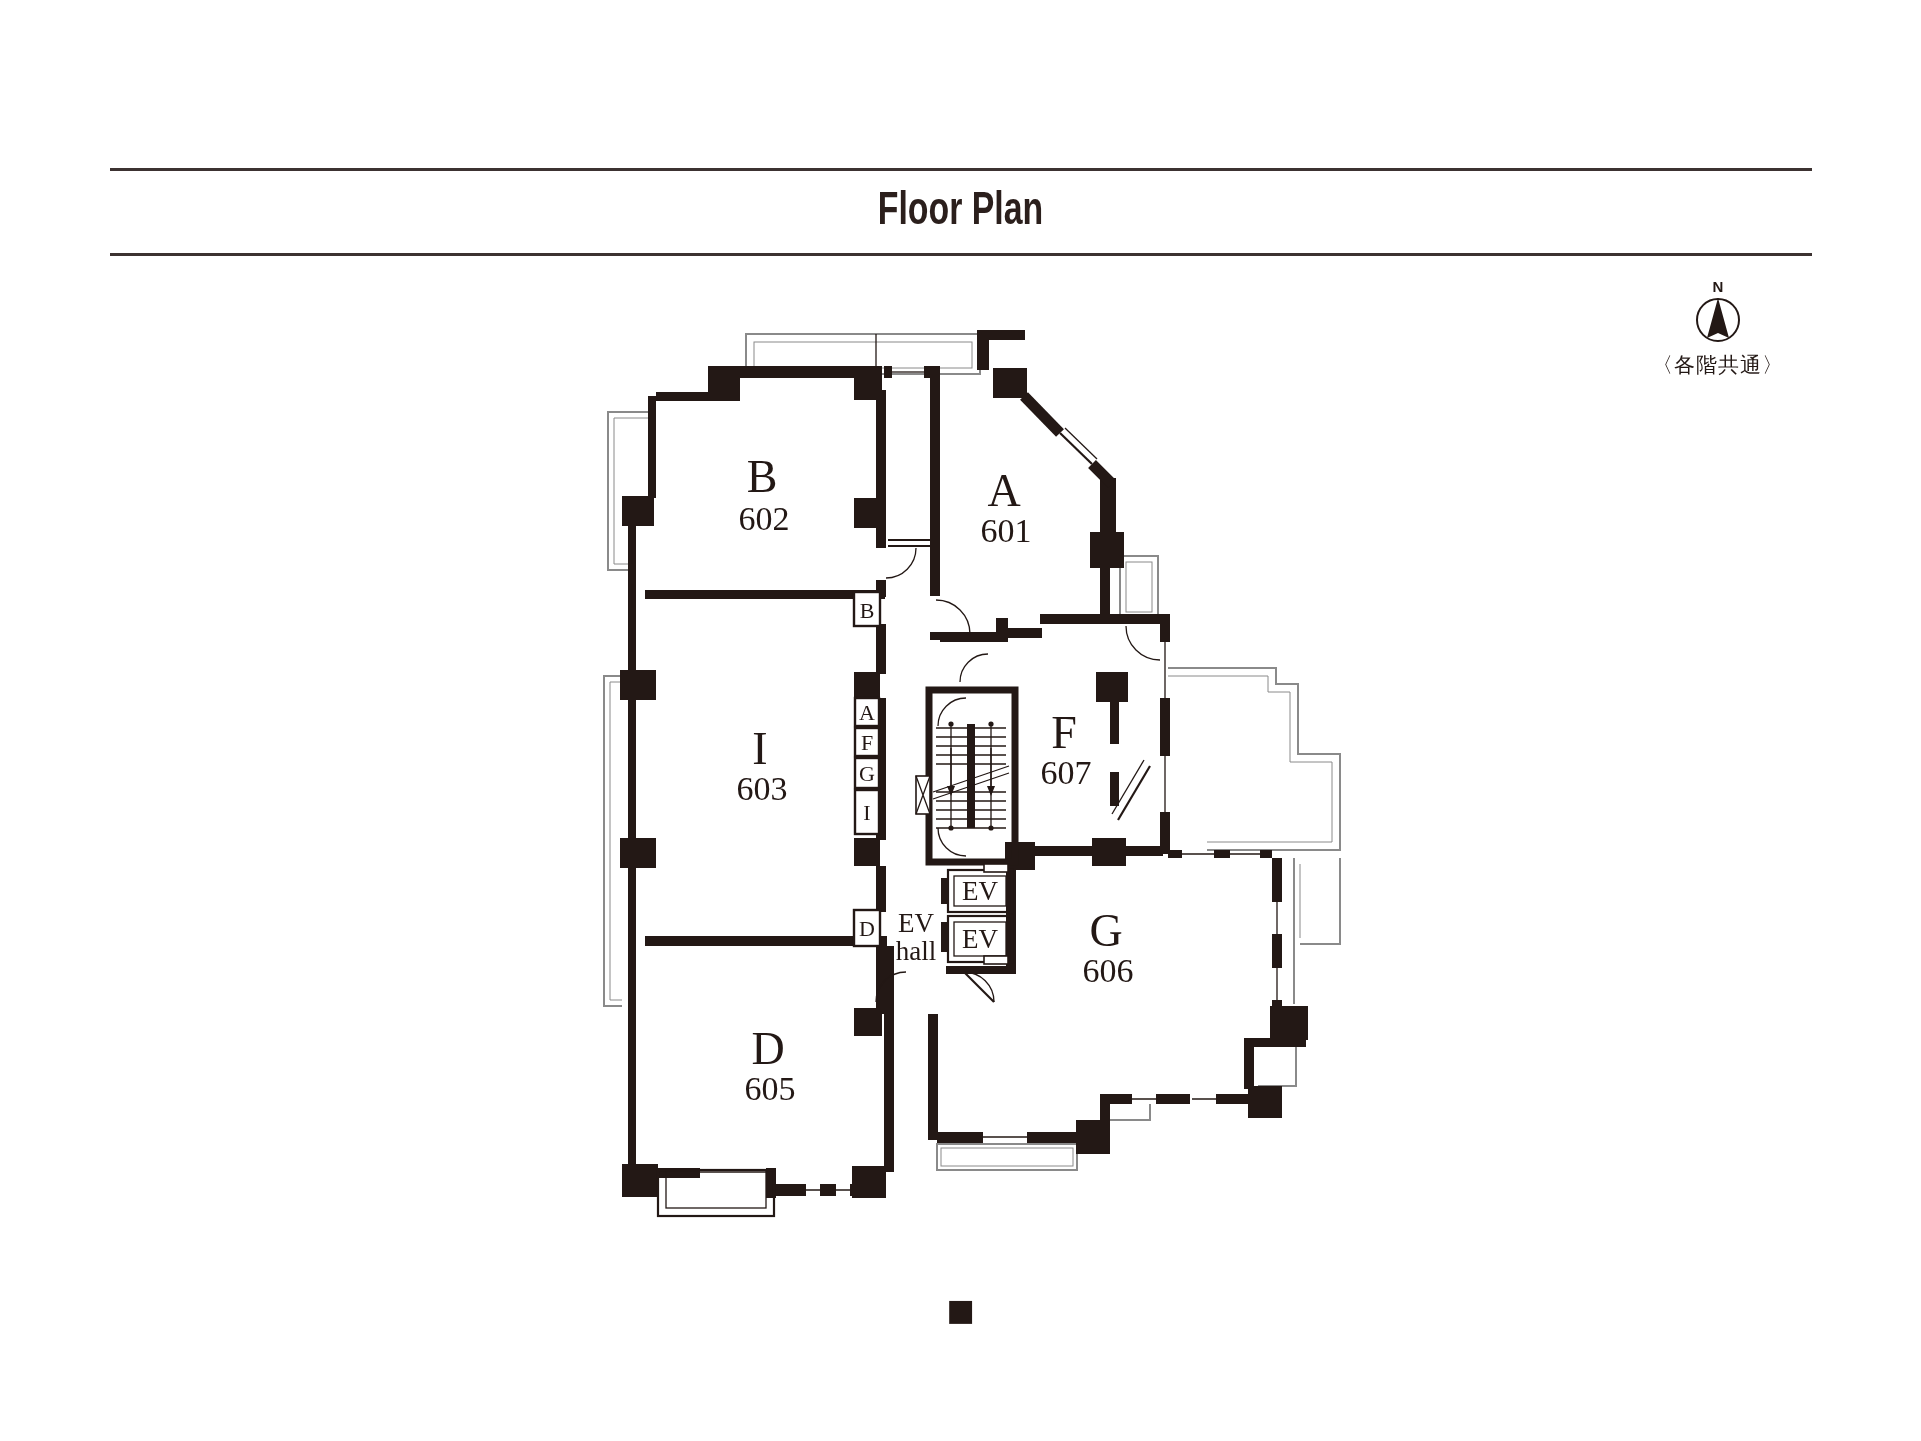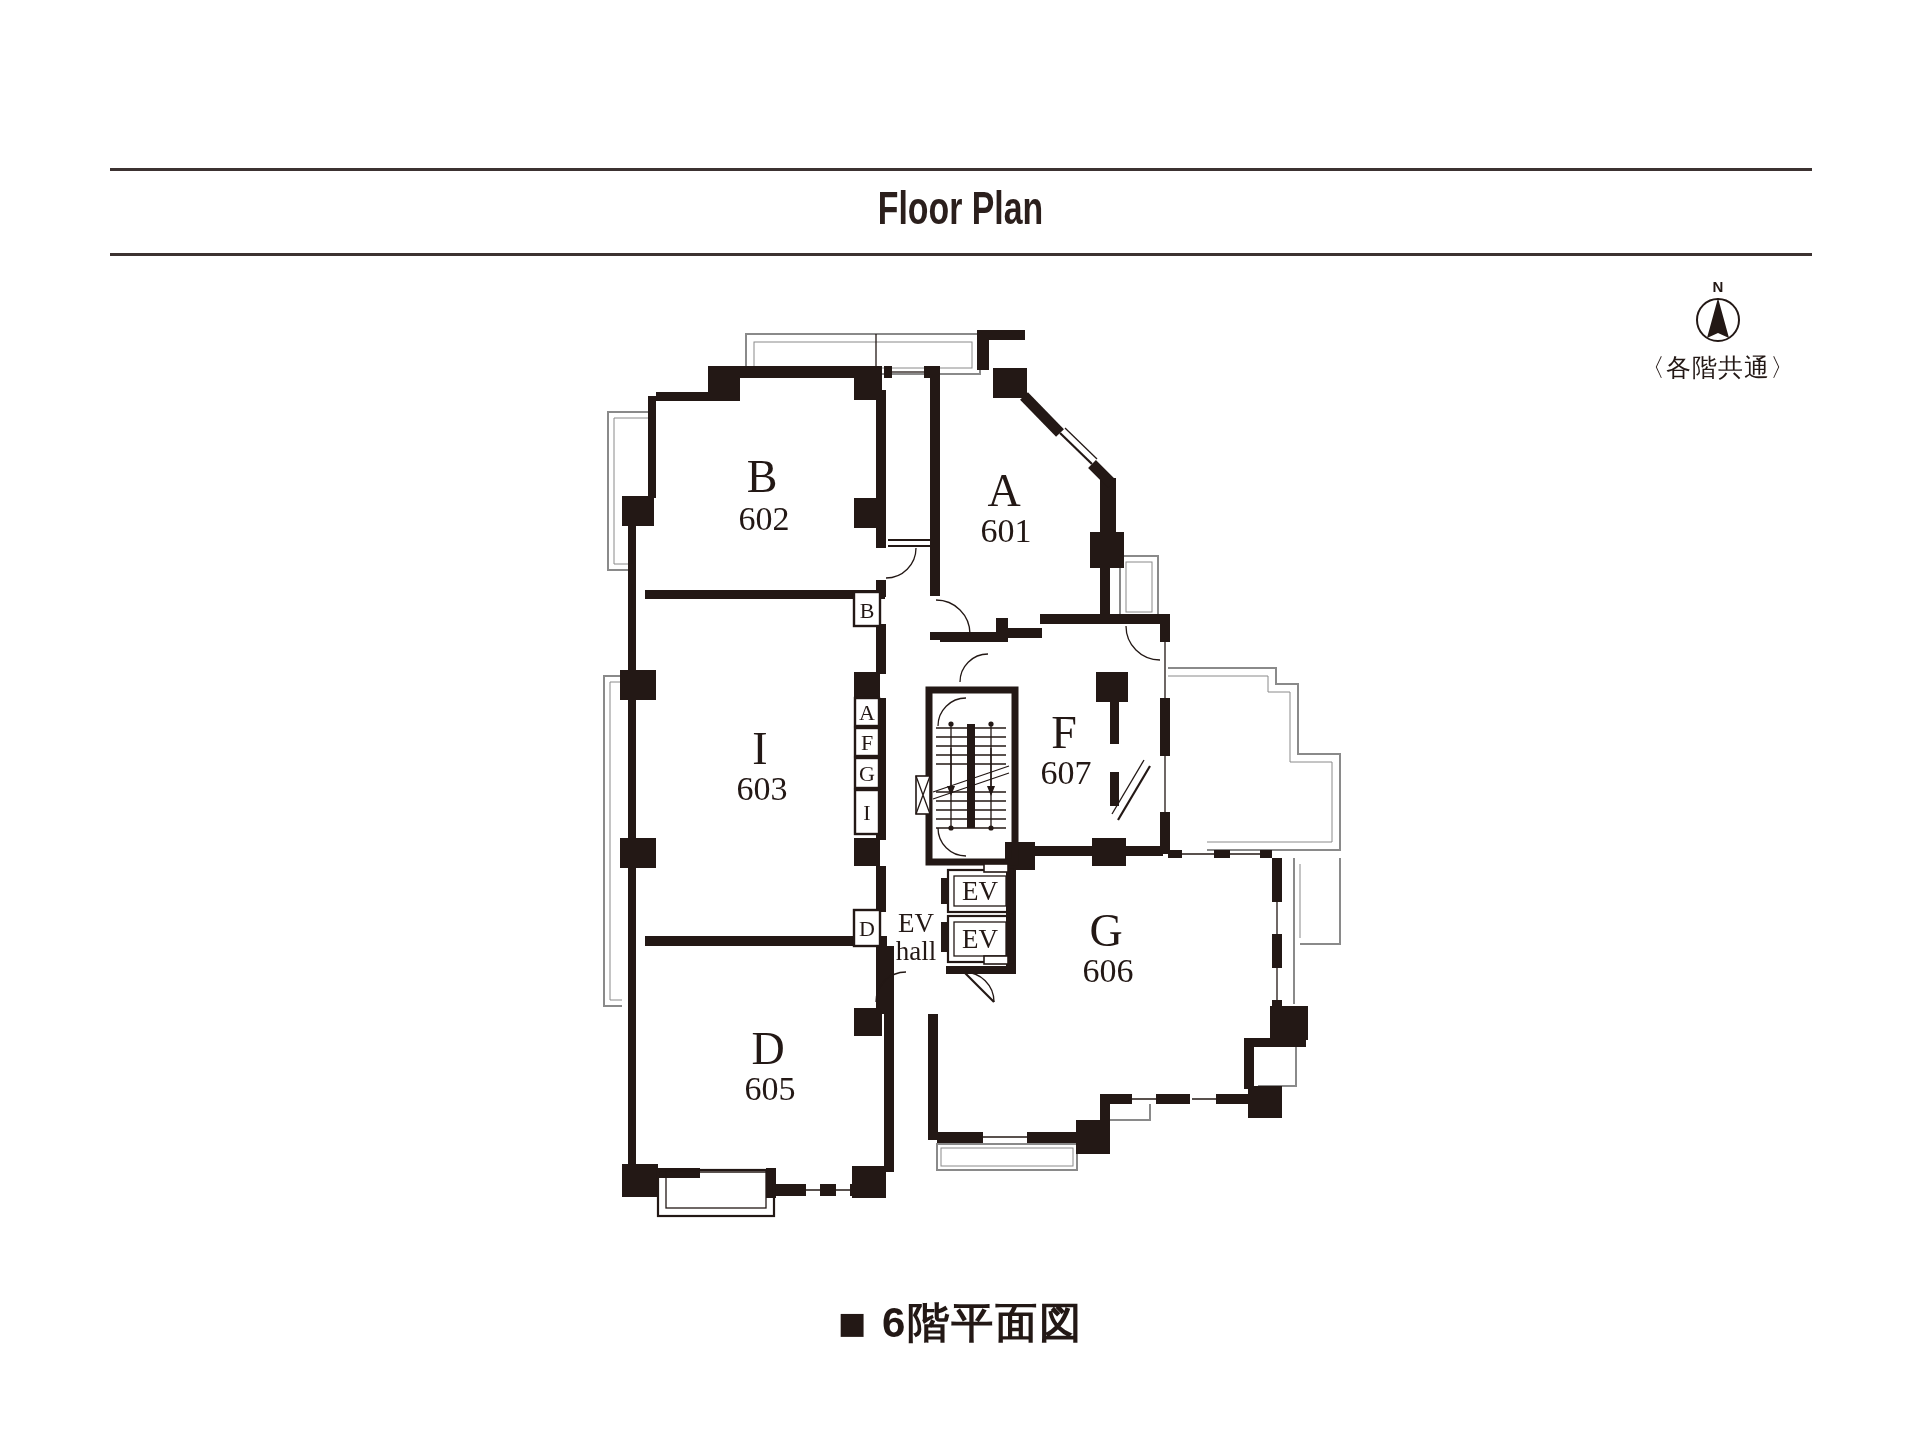--- a/index.html
+++ b/index.html
@@ -15,21 +15,21 @@
   .rule.top{top:168px;}
   .rule.bottom{top:253px;}
   .page-title{
     position:absolute;top:180px;left:0;width:100%;text-align:center;
     font-family:"Liberation Sans", sans-serif;font-size:47px;font-weight:600;
     color:#2b1f1c;transform:scaleX(0.72);letter-spacing:0px;
   }
   .compass{position:absolute;left:1640px;top:280px;width:156px;text-align:center;}
   .compass .n{font-family:"Liberation Sans", sans-serif;font-size:15px;font-weight:bold;line-height:14px;}
   .compass svg{display:block;margin:1px auto 8px auto;}
-  .compass .note{font-size:25px;letter-spacing:1px;white-space:nowrap;}
+  .compass .note{font-size:21px;letter-spacing:1px;white-space:nowrap;}
   .caption{
     position:absolute;top:1295px;left:0;width:100%;
     display:flex;align-items:center;justify-content:center;gap:16px;
     font-weight:bold;
   }
   .caption .bullet{font-size:30px;line-height:30px;font-family:"DejaVu Sans",sans-serif;}
   .caption .txt{font-size:42px;font-family:"Liberation Sans",sans-serif;letter-spacing:2px;}
   
   .w{fill:var(--wall);stroke:none;}
   .ow{fill:none;stroke:var(--wall);stroke-width:7px;}
@@ -282,14 +282,13 @@
     <text class="roomL" x="1106" y="946">G</text>
     <text class="roomN" x="1108" y="982">606</text>
 
     <text class="ev" x="916" y="932">EV</text>
     <text class="ev" x="916" y="960">hall</text>
   </g>
 </svg>
 
 <div class="caption">
   <span class="bullet">■</span>
-  <span class="txt">6階平面図</span>
 </div>
 
 </body></html>

